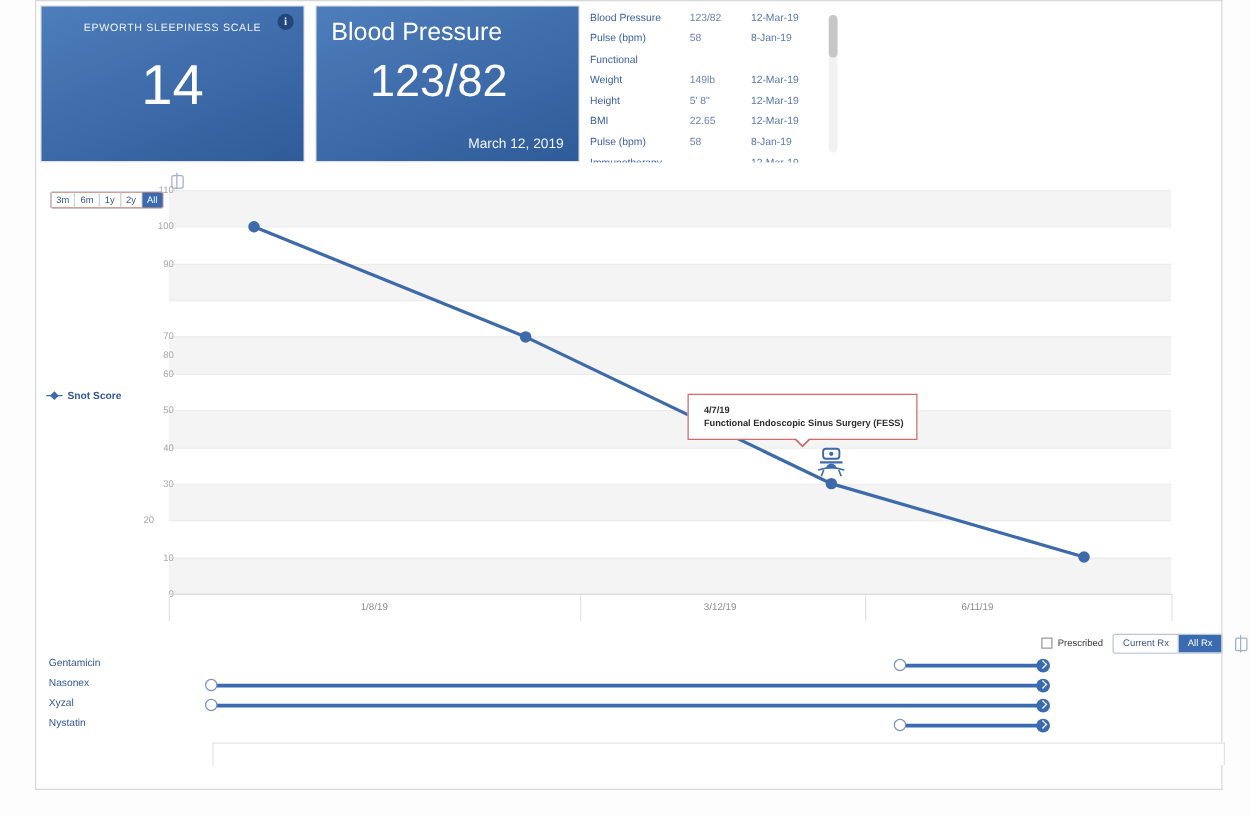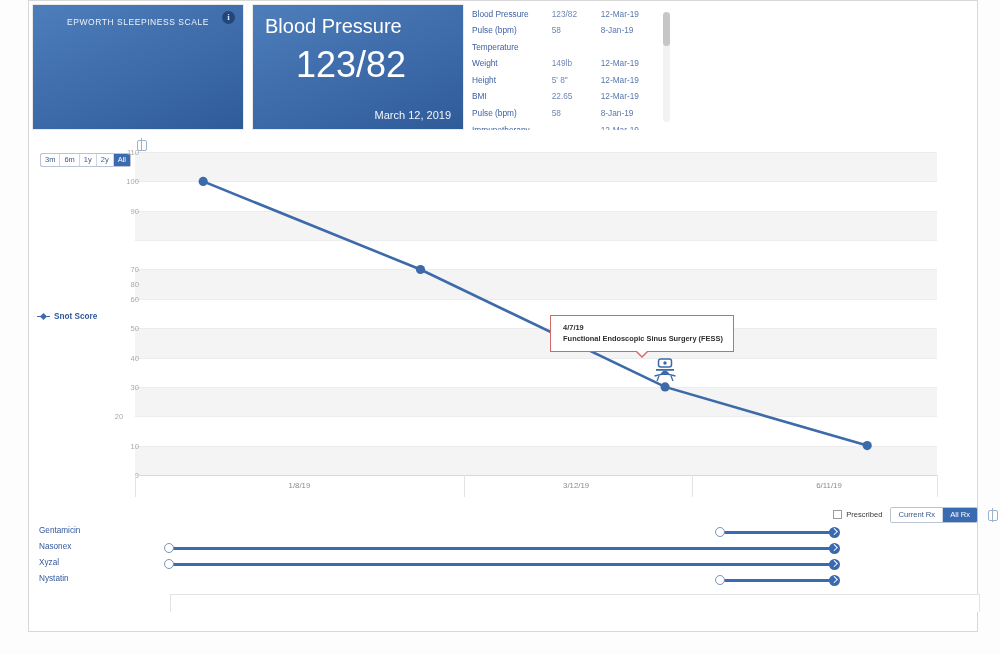--- a/index.html
+++ b/index.html
@@ -434,20 +434,21 @@
 </head>
 <body>
 
 <div id="app">
   <div class="page-frame"></div>
 
   <div class="cards-row">
 
     <div class="kpi-card epworth">
       <div class="epworth-title">EPWORTH SLEEPINESS SCALE</div>
+      <div class="epworth-value">14</div>
       <div class="info-icon">i</div>
     </div>
 
     <div class="kpi-card bp">
       <div class="bp-title">Blood Pressure</div>
       <div class="bp-value">123/82</div>
       <div class="bp-date">March 12, 2019</div>
     </div>
   </div>
 
@@ -458,21 +459,21 @@
             <td class="vt-name">Blood Pressure</td>
             <td class="vt-val">123/82</td>
             <td class="vt-date">12-Mar-19</td>
           </tr>
           <tr>
             <td class="vt-name">Pulse (bpm)</td>
             <td class="vt-val">58</td>
             <td class="vt-date">8-Jan-19</td>
           </tr>
           <tr>
-            <td class="vt-name">Temperature</td>
+            <td class="vt-name">Functional</td>
             <td class="vt-val"></td>
             <td class="vt-date"></td>
           </tr>
           <tr>
             <td class="vt-name">Weight</td>
             <td class="vt-val">149lb</td>
             <td class="vt-date">12-Mar-19</td>
           </tr>
           <tr>
             <td class="vt-name">Height</td>
@@ -567,21 +568,21 @@
         <div class="ytick" style="top: 323px;">0</div>
       </div>
     <div class="xaxis-line"></div>
     <div id="xticks-layer">
         <div class="xtick-sep" style="left: 100px;"></div>
         <div class="xtick-sep" style="left: 428.82px;"></div>
         <div class="xtick-sep" style="left: 657.39px;"></div>
         <div class="xtick-sep" style="left: 902px;"></div>
         <div class="xtick-label" style="left: 264.41px;">1/8/19</div>
         <div class="xtick-label" style="left: 541.1px;">3/12/19</div>
-        <div class="xtick-label" style="left: 794px;">6/11/19</div>
+        <div class="xtick-label" style="left: 747px;">6/11/19</div>
       </div>
 
     <div class="callout" id="callout" style="left: 515.122px; top: 162.909px;">
       <div class="callout-date">4/7/19</div>
       <div class="callout-text">Functional Endoscopic Sinus Surgery (FESS)</div>
       <div class="callout-tail"></div>
     </div>
 
     <div class="event-icon" id="event-icon" style="left: 617.122px; top: 204.909px;">
       <svg viewBox="0 0 26 26" width="26" height="26">

